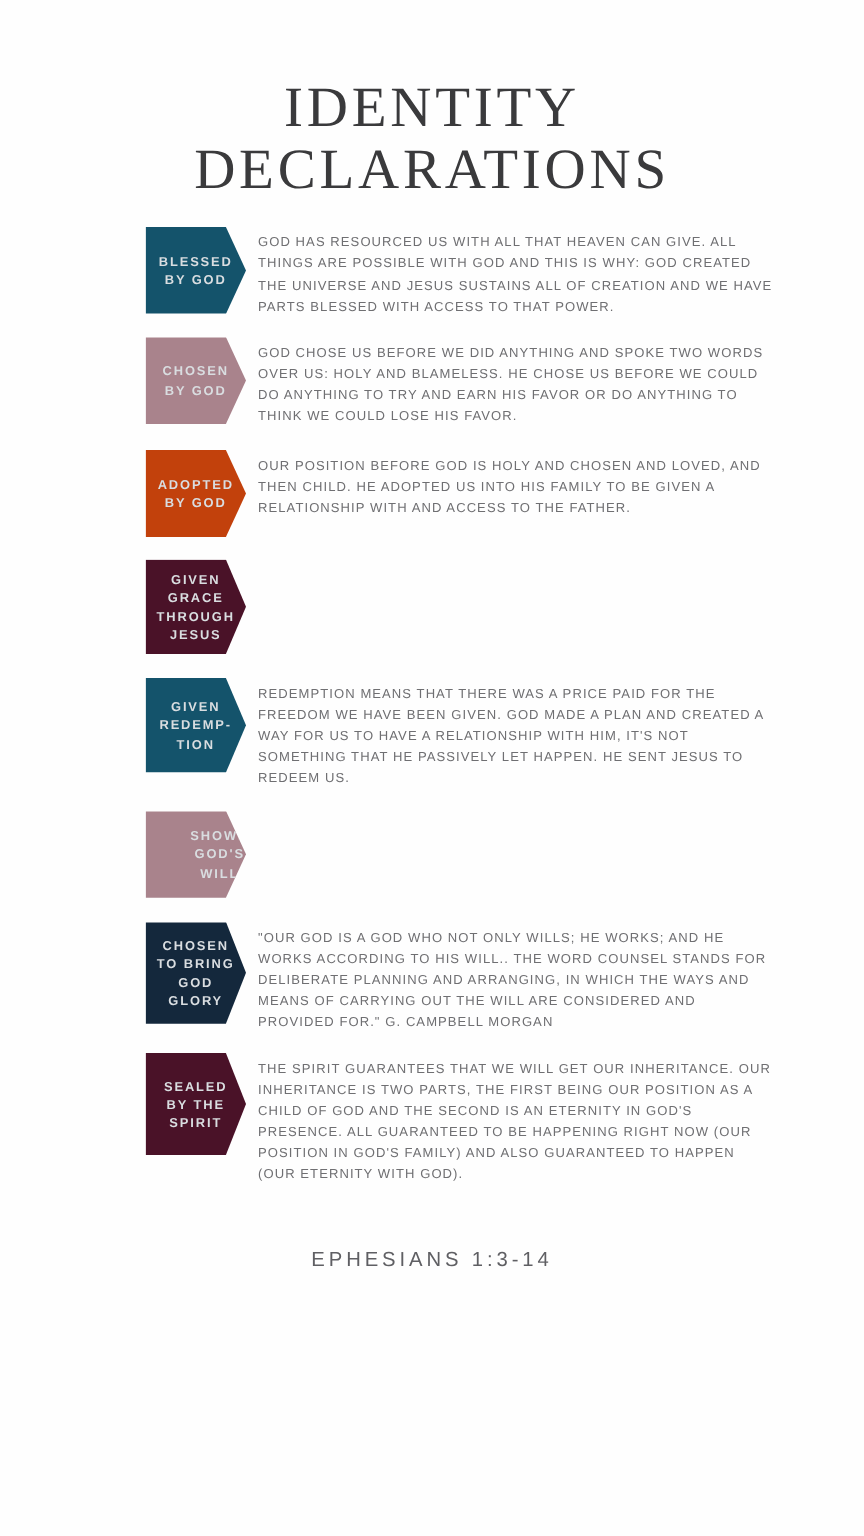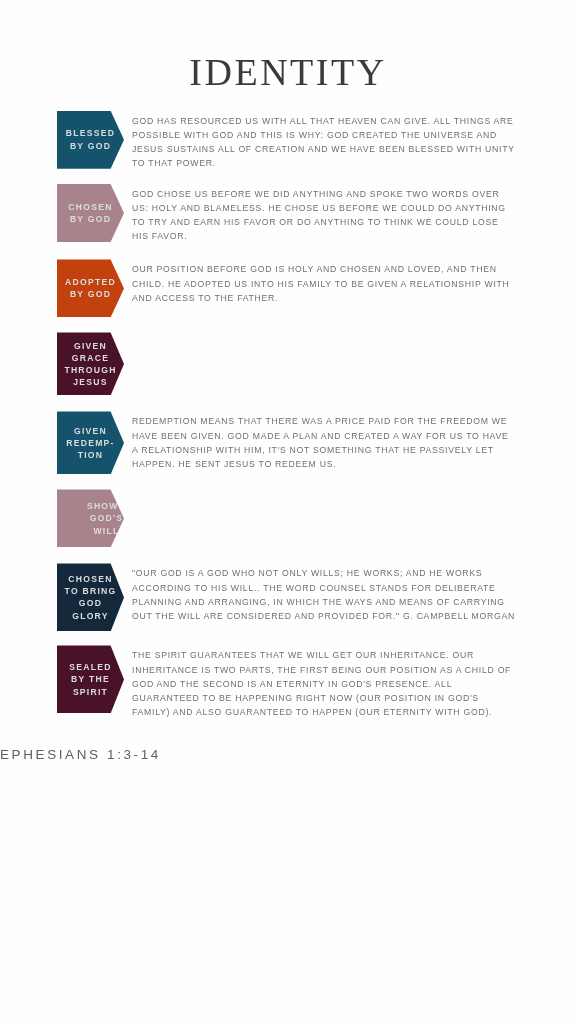--- a/index.html
+++ b/index.html
@@ -54,20 +54,21 @@
     min-height: 54px;
     display: flex;
     align-items: center;
     justify-content: center;
     text-align: center;
     box-sizing: border-box;
     padding: 7px 4px 7px 4px;
     -webkit-clip-path: polygon(0 0, 80% 0, 100% 50%, 80% 100%, 0 100%);
     clip-path: polygon(0 0, 80% 0, 100% 50%, 80% 100%, 0 100%);
     margin-right: 8px;
+    margin-left: 40px;
   }
   .banner-label {
     font-size: 8.6px;
     letter-spacing: 1.25px;
     line-height: 1.42;
     font-weight: 700;
     color: #d9dde0;
     white-space: pre-line;
   }
   .body-text {
@@ -95,46 +96,48 @@
   .h2 { margin-bottom: 16px; }
   .h3 { margin-bottom: 15px; }
   .h4 { margin-bottom: 16px; }
   .h5 { margin-bottom: 15px; }
   .h6 { margin-bottom: 16px; }
   .h7 { margin-bottom: 14px; }
   .h8 { margin-bottom: 0; }
 
   
   .footer {
-    margin-top: 28px;
+    margin-top: 42px;
+    text-align: center;
   }
   .footer-ref {
     font-size: 13.5px;
     letter-spacing: 2.6px;
     color: #5f5f63;
     font-weight: 400;
   }
 </style>
 </head>
 <body>
 
 <div class="poster">
 
   <div class="title-block">
     <div class="title-line title-line-1">IDENTITY</div>
+    <div class="title-line title-line-2">DECLARATIONS</div>
   </div>
 
   <div class="sections">
 
     <div class="section h1">
       <div class="banner" style="background: rgb(20, 83, 107);">
         <span class="banner-label">BLESSED
 BY GOD</span>
       </div>
-      <div class="body-text">GOD HAS RESOURCED US WITH ALL THAT HEAVEN CAN GIVE. ALL THINGS ARE POSSIBLE WITH GOD AND THIS IS WHY: GOD CREATED THE UNIVERSE AND JESUS SUSTAINS ALL OF CREATION AND WE HAVE BEEN BLESSED WITH UNITY TO THAT POWER.</div>
+      <div class="body-text">GOD HAS RESOURCED US WITH ALL THAT HEAVEN CAN GIVE. ALL THINGS ARE POSSIBLE WITH GOD AND THIS IS WHY: GOD CREATED THE UNIVERSE AND JESUS SUSTAINS ALL OF CREATION AND WE HAVE PARTS BLESSED WITH ACCESS TO THAT POWER.</div>
     </div>
 
     <div class="section h2">
       <div class="banner" style="background: rgb(169, 131, 140);">
         <span class="banner-label">CHOSEN
 BY GOD</span>
       </div>
       <div class="body-text">GOD CHOSE US BEFORE WE DID ANYTHING AND SPOKE TWO WORDS OVER US: HOLY AND BLAMELESS. HE CHOSE US BEFORE WE COULD DO ANYTHING TO TRY AND EARN HIS FAVOR OR DO ANYTHING TO THINK WE COULD LOSE HIS FAVOR.</div>
     </div>
 

